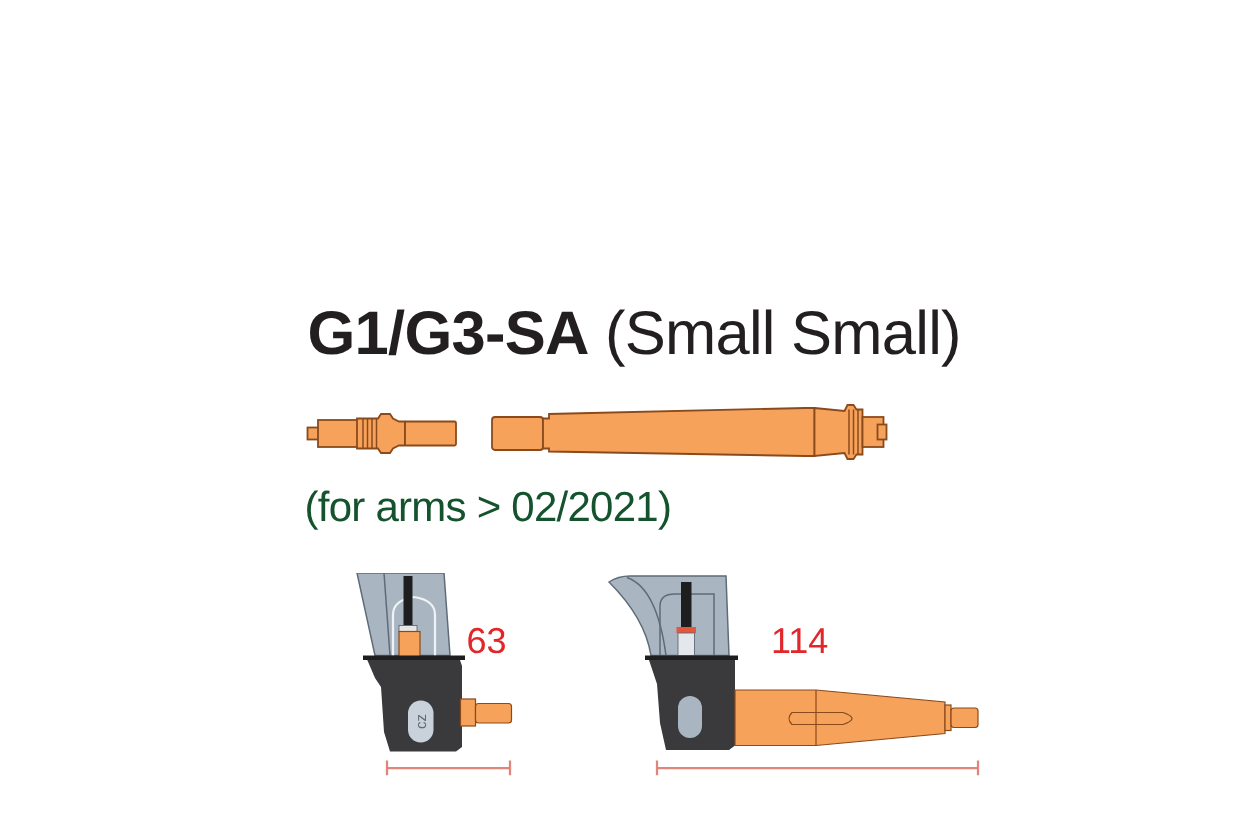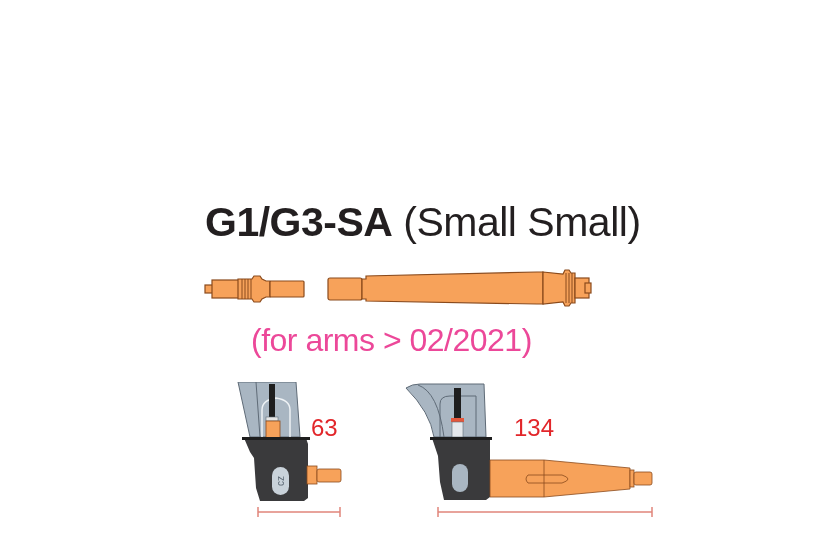--- a/index.html
+++ b/index.html
@@ -1,20 +1,20 @@
 <!DOCTYPE html>
 <html><head>
   <meta charset="utf-8">
   <style>
     html, body { margin: 0; padding: 0; background: #ffffff; }
     body { width: 834px; height: 547px; position: relative; overflow: hidden; font-family: "Liberation Sans", sans-serif; }
     .title { position: absolute; left: 205px; top: 199px; font-size: 41px; color: #231f20; white-space: nowrap; letter-spacing: -0.5px; }
     .title .bold { font-weight: bold; }
     .title .light { font-weight: normal; }
-    .subtitle { position: absolute; left: 203px; top: 322px; font-size: 32px; color: #ec4899; white-space: nowrap; letter-spacing: -0.5px; margin-left: 48px; }
+    .subtitle { position: absolute; left: 203px; top: 322px; font-size: 28px; color: #14532d; white-space: nowrap; letter-spacing: -0.5px; }
     .dim { position: absolute; font-size: 24px; color: #e2262a; white-space: nowrap; }
     svg { position: absolute; }
   </style>
 </head>
 <body>
 
 <div class="title">
   <span class="bold">G1/G3-SA</span>
   <span class="light">(Small Small)</span>
 </div>
@@ -90,13 +90,13 @@
   <path d="M86 78 L140 78 L226 86 L226 107 L140 115 L86 115 Z" fill="#f7a25a" stroke="#8a4a1c" stroke-width="0.8"></path>
   <line x1="140" y1="78" x2="140" y2="115" stroke="#8a4a1c" stroke-width="0.8"></line>
   <path d="M124 93 L158 93 Q170 97 158 101 L124 101 Q120 97 124 93 Z" fill="none" stroke="#8a4a1c" stroke-width="0.8"></path>
   <rect x="226" y="88" width="4" height="17" fill="#f7a25a" stroke="#8a4a1c" stroke-width="0.8"></rect>
   <rect x="230" y="90" width="18" height="13" rx="2" fill="#f7a25a" stroke="#8a4a1c" stroke-width="0.8"></rect>
 
   <line x1="34" y1="130" x2="248" y2="130" stroke="#e0857a" stroke-width="1.5"></line>
   <line x1="34" y1="125" x2="34" y2="135" stroke="#e0857a" stroke-width="1.5"></line>
   <line x1="248" y1="125" x2="248" y2="135" stroke="#e0857a" stroke-width="1.5"></line>
 </svg>
-<div class="dim" style="left:514px; top:414px;">134</div>
+<div class="dim" style="left:514px; top:414px;">114</div>
 
 </body></html>

